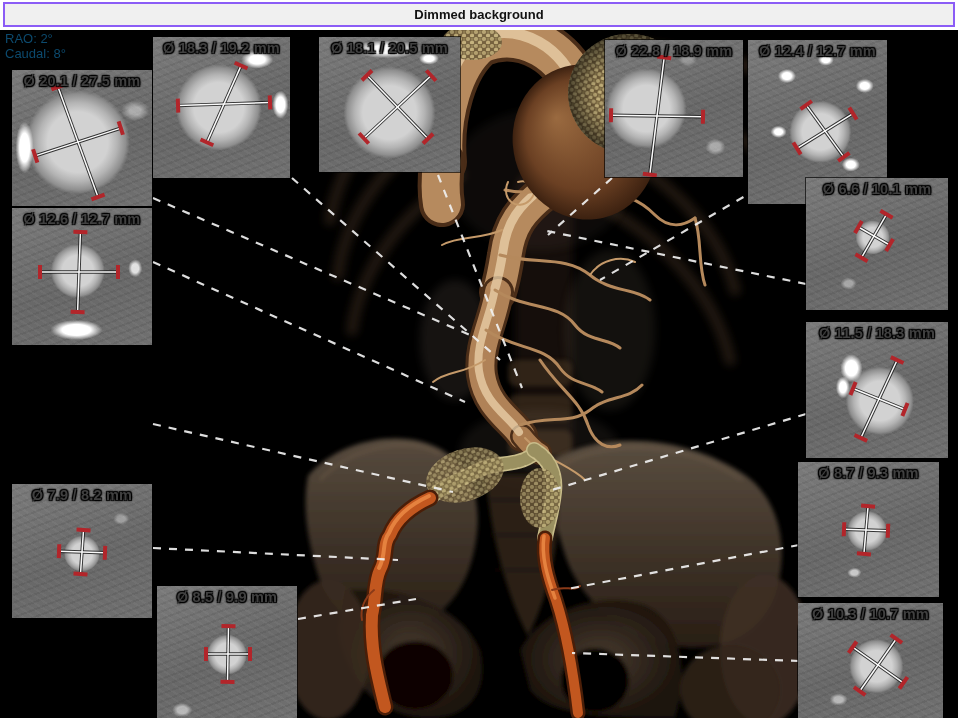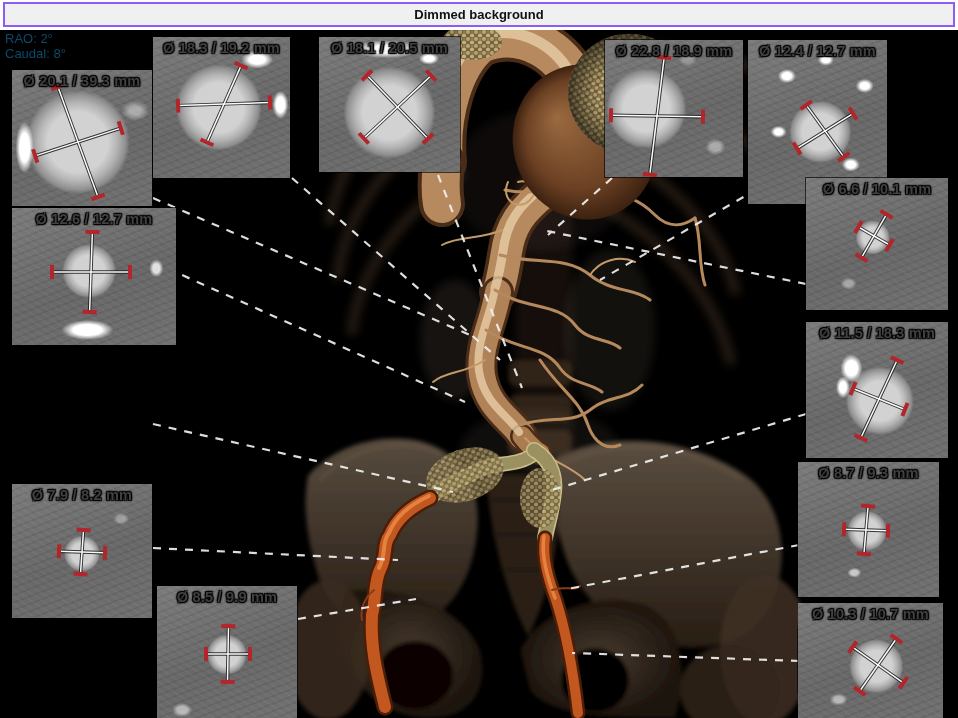--- a/index.html
+++ b/index.html
@@ -210,21 +210,21 @@
     <svg class="cross" viewBox="0 0 140 136">
         <line x1="45.99182161544837" y1="17.02798168402436" x2="86.00817838455163" y2="126.97201831597565" stroke="#161616" stroke-width="3.4" opacity="0.85"></line>
         <line x1="23.202456766718093" y1="85.90576474687263" x2="108.79754323328191" y2="58.094235253127366" stroke="#161616" stroke-width="3.4" opacity="0.85"></line>
         <line x1="45.99182161544837" y1="17.02798168402436" x2="86.00817838455163" y2="126.97201831597565" stroke="#fafafa" stroke-width="1.5"></line>
         <line x1="23.202456766718093" y1="85.90576474687263" x2="108.79754323328191" y2="58.094235253127366" stroke="#fafafa" stroke-width="1.5"></line>
         <line x1="52.56966996094973" y1="14.63384068074468" x2="39.413973269947014" y2="19.422122687304043" stroke="#b2252a" stroke-width="4"></line>
         <line x1="92.58602673005299" y1="124.57787731269596" x2="79.43033003905026" y2="129.36615931925533" stroke="#b2252a" stroke-width="4"></line>
         <line x1="21.03933780609346" y1="79.24836913280656" x2="25.365575727342726" y2="92.56316036093871" stroke="#b2252a" stroke-width="4"></line>
         <line x1="106.63442427265728" y1="51.43683963906129" x2="110.96066219390654" y2="64.75163086719344" stroke="#b2252a" stroke-width="4"></line>
       </svg>
-    <div class="plabel">Ø 20.1 / 39.3 mm</div>
+    <div class="plabel">Ø 20.1 / 27.5 mm</div>
   </div>
 
   <div class="panel" style="left:153px;top:37px;width:137px;height:141px;--lr:43px;--lx:48%;--ly:50%;
        --calc:radial-gradient(16px 9px at 76% 16%,#fff 0 50%,rgba(255,255,255,0)),radial-gradient(8px 14px at 93% 48%,#fff 0 55%,rgba(255,255,255,0));">
     <div class="ct"></div>
     <svg class="cross" viewBox="0 0 137 141">
         <line x1="25.028021957121595" y1="68.60537684831505" x2="116.9719780428784" y2="65.39462315168495" stroke="#161616" stroke-width="3.4" opacity="0.85"></line>
         <line x1="53.917060990816395" y1="105.36890922098924" x2="88.0829390091836" y2="28.631090779010762" stroke="#161616" stroke-width="3.4" opacity="0.85"></line>
         <line x1="25.028021957121595" y1="68.60537684831505" x2="116.9719780428784" y2="65.39462315168495" stroke="#fafafa" stroke-width="1.5"></line>
         <line x1="53.917060990816395" y1="105.36890922098924" x2="88.0829390091836" y2="28.631090779010762" stroke="#fafafa" stroke-width="1.5"></line>
@@ -277,21 +277,21 @@
         <line x1="49.01441282683794" y1="92.48733571969576" x2="104.98558717316206" y2="57.512664280304236" stroke="#fafafa" stroke-width="1.5"></line>
         <line x1="58.19087192664086" y1="49.11145618000168" x2="95.80912807335915" y2="100.88854381999832" stroke="#fafafa" stroke-width="1.5"></line>
         <line x1="45.3049779772055" y1="86.55099904660078" x2="52.72384767647038" y2="98.42367239279075" stroke="#b2252a" stroke-width="4"></line>
         <line x1="101.27615232352963" y1="51.57632760720925" x2="108.69502202279449" y2="63.44900095339922" stroke="#b2252a" stroke-width="4"></line>
         <line x1="63.85399088726549" y1="44.99695941395437" x2="52.52775296601623" y2="53.22595294604899" stroke="#b2252a" stroke-width="4"></line>
         <line x1="101.47224703398378" y1="96.77404705395101" x2="90.14600911273452" y2="105.00304058604563" stroke="#b2252a" stroke-width="4"></line>
       </svg>
     <div class="plabel">Ø 12.4 / 12.7 mm</div>
   </div>
 
-  <div class="panel" style="left:12px;top:208px;width:164px;height:137px;--lr:27px;--lx:47%;--ly:46%;
+  <div class="panel" style="left:12px;top:208px;width:140px;height:137px;--lr:27px;--lx:47%;--ly:46%;
        --calc:radial-gradient(26px 10px at 46% 89%,#ffffff 0 55%,rgba(255,255,255,0)),radial-gradient(7px 9px at 88% 44%,rgba(255,255,255,.8) 0 50%,rgba(255,255,255,0));">
     <div class="ct"></div>
     <svg class="cross" viewBox="0 0 140 137">
         <line x1="28" y1="64" x2="106" y2="64" stroke="#161616" stroke-width="3.4" opacity="0.85"></line>
         <line x1="65.60402013189996" y1="103.97563308076383" x2="68.39597986810004" y2="24.024366919236172" stroke="#161616" stroke-width="3.4" opacity="0.85"></line>
         <line x1="28" y1="64" x2="106" y2="64" stroke="#fafafa" stroke-width="1.5"></line>
         <line x1="65.60402013189996" y1="103.97563308076383" x2="68.39597986810004" y2="24.024366919236172" stroke="#fafafa" stroke-width="1.5"></line>
         <line x1="28" y1="57" x2="28" y2="71" stroke="#b2252a" stroke-width="4"></line>
         <line x1="106" y1="57" x2="106" y2="71" stroke="#b2252a" stroke-width="4"></line>
         <line x1="58.60828434276629" y1="103.73133660384632" x2="72.59975592103363" y2="104.21992955768134" stroke="#b2252a" stroke-width="4"></line>

